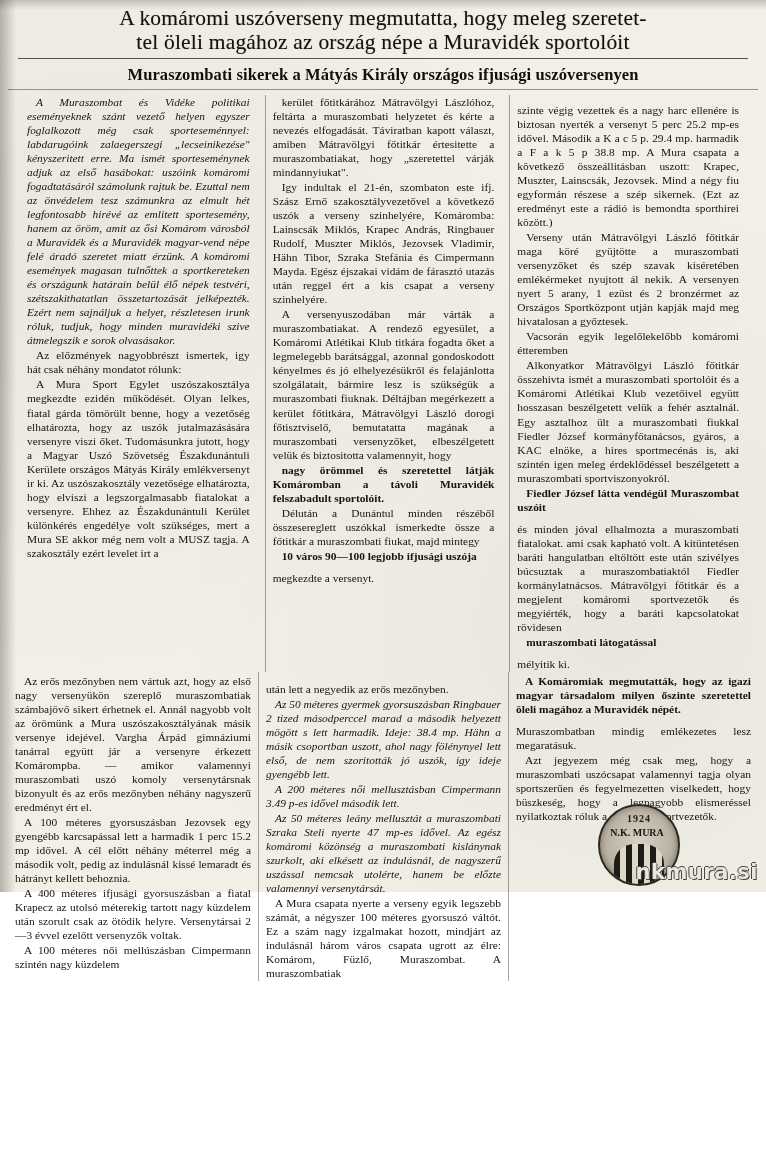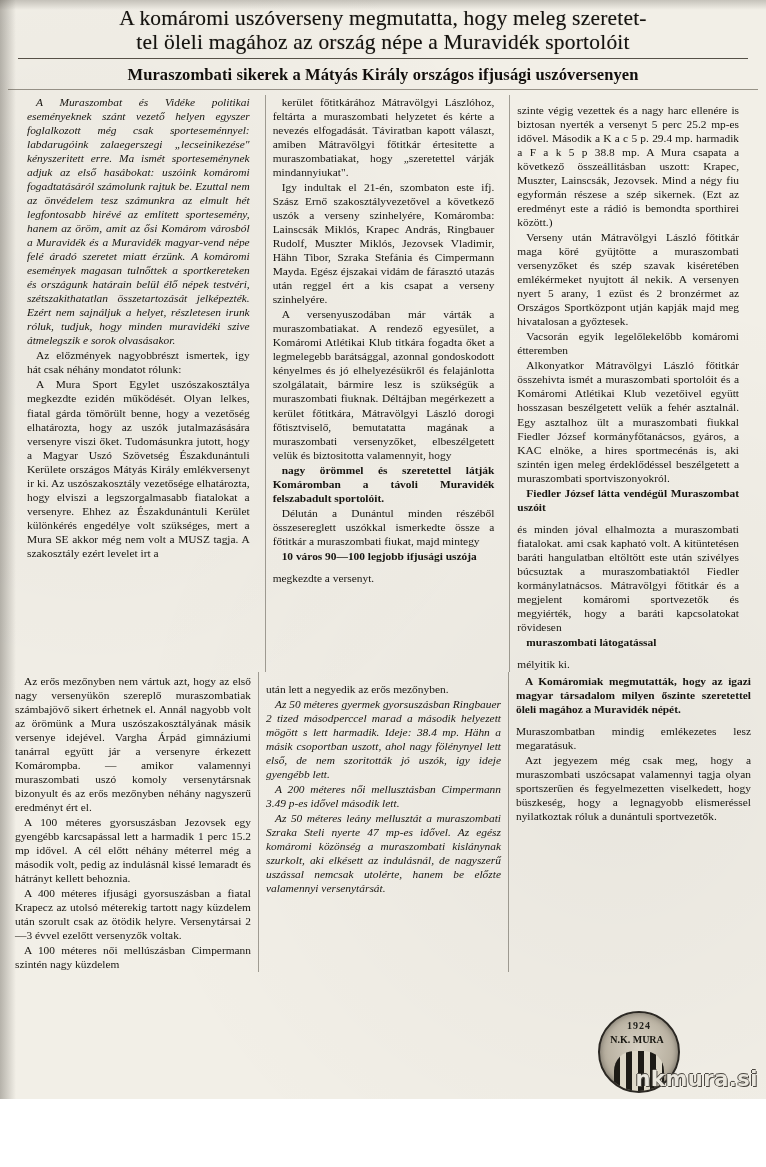--- a/index.html
+++ b/index.html
@@ -11,21 +11,21 @@
     width: 766px;
     height: 1167px;
     font-family: "Liberation Serif", serif;
     color: #16140f;
     position: relative;
     overflow: hidden;
   }
   .page {
     position: relative;
     width: 766px;
-    height: 1099px;
+    height: 892px;
     background: #f2efe7;
     background-image:
       radial-gradient(circle at 12% 30%, rgba(0,0,0,0.035) 0, rgba(0,0,0,0) 45%),
       radial-gradient(circle at 80% 70%, rgba(0,0,0,0.04) 0, rgba(0,0,0,0) 50%);
     padding: 0;
     box-sizing: border-box;
   }
   .headline-block {
     padding: 6px 10px 0 10px;
   }
@@ -230,20 +230,21 @@
       <p>Az erős mezőnyben nem vártuk azt, hogy az első nagy versenyükön szereplő muraszombatiak számbajövő sikert érhetnek el. Annál nagyobb volt az örömünk a Mura uszószakosztályának másik versenye idejével. Vargha Árpád gimnáziumi tanárral együtt jár a versenyre érkezett Komárompba. — amikor valamennyi muraszombati uszó komoly versenytársnak bizonyult és az erős mezőnyben néhány nagyszerű eredményt ért el.</p>
       <p>A 100 méteres gyorsuszásban Jezovsek egy gyengébb karcsapással lett a harmadik 1 perc 15.2 mp idővel. A cél előtt néhány méterrel még a második volt, pedig az indulásnál kissé lemaradt és hátrányt kellett behoznia.</p>
       <p>A 400 méteres ifjusági gyorsuszásban a fiatal Krapecz az utolsó méterekig tartott nagy küzdelem után szorult csak az ötödik helyre. Versenytársai 2—3 évvel ezelőtt versenyzők voltak.</p>
       <p>A 100 méteres női mellúszásban Cimpermann szintén nagy küzdelem</p>
     </div>
     <div class="col">
       <p class="noindent">után lett a negyedik az erős mezőnyben.</p>
       <p class="it">Az 50 méteres gyermek gyorsuszásban Ringbauer 2 tized másodperccel marad a második helyezett mögött s lett harmadik. Ideje: 38.4 mp. Hähn a másik csoportban uszott, ahol nagy fölénynyel lett első, de nem szoritották jó uszók, igy ideje gyengébb lett.</p>
       <p class="it">A 200 méteres női mellusztásban Cimpermann 3.49 p-es idővel második lett.</p>
       <p class="it">Az 50 méteres leány mellusztát a muraszombati Szraka Steli nyerte 47 mp-es idővel. Az egész komáromi közönség a muraszombati kislánynak szurkolt, aki elkésett az indulásnál, de nagyszerű uszással nemcsak utolérte, hanem be előzte valamennyi versenytársát.</p>
+      <p>A Mura csapata nyerte a verseny egyik legszebb számát, a négyszer 100 méteres gyorsuszó váltót. Ez a szám nagy izgalmakat hozott, mindjárt az indulásnál három város csapata ugrott az élre: Komárom, Füzlő, Muraszombat. A muraszombatiak</p>
     </div>
     <div class="col">
       <p class="blockquote-bold">A Komáromiak megmutatták, hogy az igazi magyar társadalom milyen őszinte szeretettel öleli magához a Muravidék népét.</p>
       <p class="noindent">Muraszombatban mindig emlékezetes lesz megaratásuk.</p>
       <p>Azt jegyezem még csak meg, hogy a muraszombati uszócsapat valamennyi tagja olyan sportszerűen és fegyelmezetten viselkedett, hogy büszkeség, hogy a legnagyobb elismeréssel nyilatkoztak róluk a dunántuli sportvezetők.</p>
     </div>
   </div>
 
   <div class="logo">
     <div class="year">1924</div>

